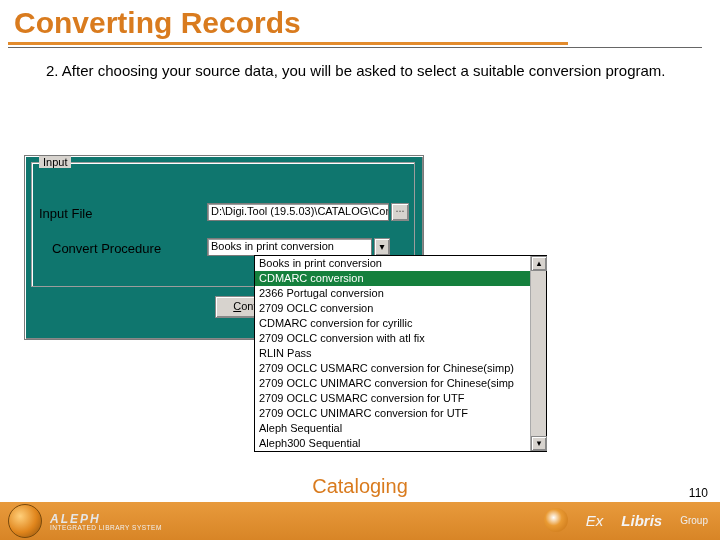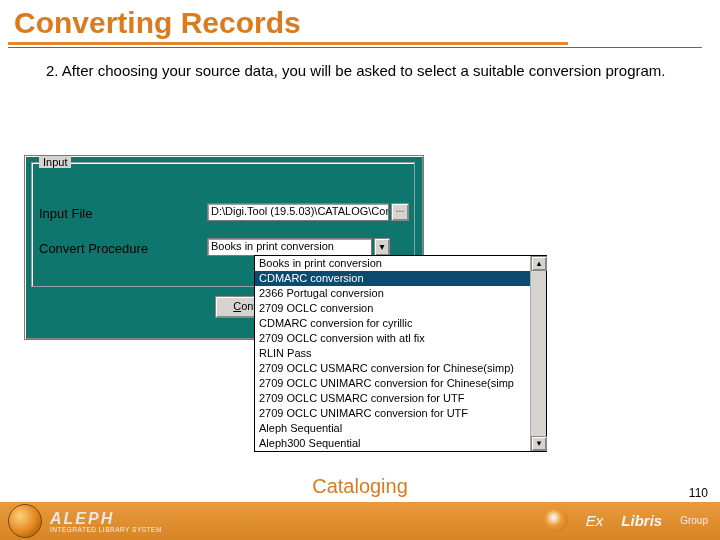--- a/index.html
+++ b/index.html
@@ -72,21 +72,21 @@
     background:#d7d3ce;
     padding:0 4px;
     font-size:11px;
   }
   .row-label{
     position:absolute;
     left:14px;
     font-size:13px;
   }
   .lbl-inputfile{ top:50px; }
-  .lbl-convproc{ top:85px; }
+  .lbl-convproc{ top:85px;margin-left:13px; }
 
   .sunken-input{
     background:#fff;
     border:1px solid #7a7a7a;
     box-shadow: inset 1px 1px 0 #9c9c9c;
     height:18px;
     font-size:11px;
     padding:1px 3px;
     white-space:nowrap;
     overflow:hidden;
@@ -145,21 +145,21 @@
     color:#000;
     line-height:15px;
     padding:0;
   }
   .dropdown-list .opt{
     padding:0 4px;
     white-space:nowrap;
     overflow:hidden;
   }
   .dropdown-list .opt.selected{
-    background:#0c4a6e;
+    background:#15803d;
     color:#fff;
   }
   .dropdown-scroll{
     position:absolute;
     right:0; top:0;
     width:16px; height:100%;
     background:#d7d3ce;
     border-left:1px solid #aaa;
   }
   .dropdown-scroll .arrow{
@@ -201,21 +201,21 @@
     display:flex; align-items:center; gap:8px;
   }
   .brand-left .logo{
     width:34px; height:34px; border-radius:50%;
     background: radial-gradient(circle at 35% 35%, #ffcf7a 0%, #e0851c 55%, #8a4e0a 100%);
     border:1px solid #7a4a0c;
   }
   .brand-left .txt{
     font-family: Arial, sans-serif;
     color:#e6e6e6;
-    font-size:16px; font-weight:bold; font-style:italic;
+    font-size:12px; font-weight:bold; font-style:italic;
     letter-spacing:2px;
   }
   .brand-left .sub{
     font-size:6.5px; letter-spacing:0.5px; color:#f0f0f0; font-style:normal; font-weight:normal;
     margin-top:-2px;
   }
   .brand-right{
     position:absolute; right:12px; bottom:8px;
     display:flex; align-items:center; gap:18px;
     font-family: Arial, sans-serif;

